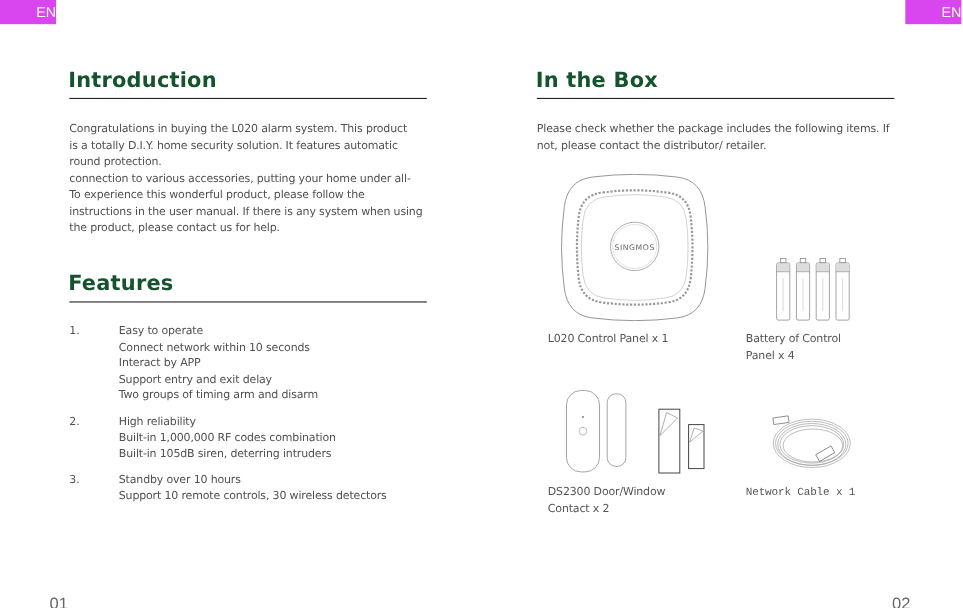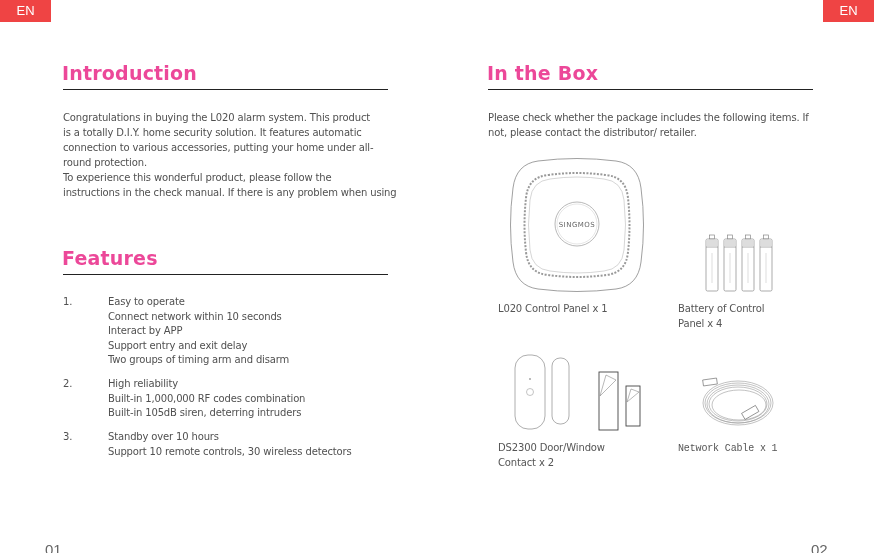--- a/index.html
+++ b/index.html
@@ -4,28 +4,28 @@
 <style>
   html, body { margin: 0; padding: 0; }
   body {
     width: 875px; height: 553px; position: relative; overflow: hidden;
     background: #ffffff;
     font-family: "DejaVu Sans", "Liberation Sans", sans-serif;
     color: #4a4a4a;
   }
   .badge {
     position: absolute; top: 0; height: 22px; width: 51px;
-    background: #ef4444; color: #ffffff;
-    font-size: 13px; line-height: 22px; text-align: center;
+    background: #d946ef; color: #ffffff;
+    font-size: 13px; line-height: 22px; text-align: right;
     font-family: "Liberation Sans", sans-serif;
   }
   .badge.left { left: 0; }
   .badge.right { left: 823px; }
   .section-title {
-    position: absolute; font-size: 19px; font-weight: bold; color: #ec4899;
+    position: absolute; font-size: 19px; font-weight: bold; color: #14532d;
     font-family: "DejaVu Sans", sans-serif; letter-spacing: 0.2px;
   }
   .rule { position: absolute; height: 1px; background: #222; }
   .para {
     position: absolute; font-size: 10px; line-height: 15px; color: #505050;
     font-family: "DejaVu Sans", sans-serif; letter-spacing: -0.15px;
   }
   .para div { white-space: nowrap; }
   .feat { position: absolute; font-size: 10px; line-height: 14.5px; color: #505050; font-family: "DejaVu Sans", sans-serif; letter-spacing:-0.15px;}
   .feat .num { position: absolute; left: 0; }
@@ -38,24 +38,25 @@
 <body>
 
 <div class="badge left">EN</div>
 <div class="badge right">EN</div>
 
 <div class="section-title" style="left:62px; top:62px;">Introduction</div>
 <div class="rule" style="left:63px; top:89px; width:325px;"></div>
 <div class="para" style="left:63px; top:110px;">
   <div>Congratulations in buying the L020 alarm system. This product</div>
   <div>is a totally D.I.Y. home security solution. It features automatic</div>
+  <div>round protection.</div>
   <div>connection to various accessories, putting your home under all-</div>
-  <div>round protection.</div>
   <div>To experience this wonderful product, please follow the</div>
-  <div>instructions in the check manual. If there is any problem when using</div>
+  <div>instructions in the user manual. If there is any system when using</div>
+  <div>the product, please contact us for help.</div>
 </div>
 
 <div class="section-title" style="left:62px; top:247px;">Features</div>
 <div class="rule" style="left:63px; top:274px; width:325px;"></div>
 
 <div class="feat" style="left:63px; top:295px;">
   <span class="num">1.</span>
   <div class="lines">
     <div>Easy to operate</div>
     <div>Connect network within 10 seconds</div>

